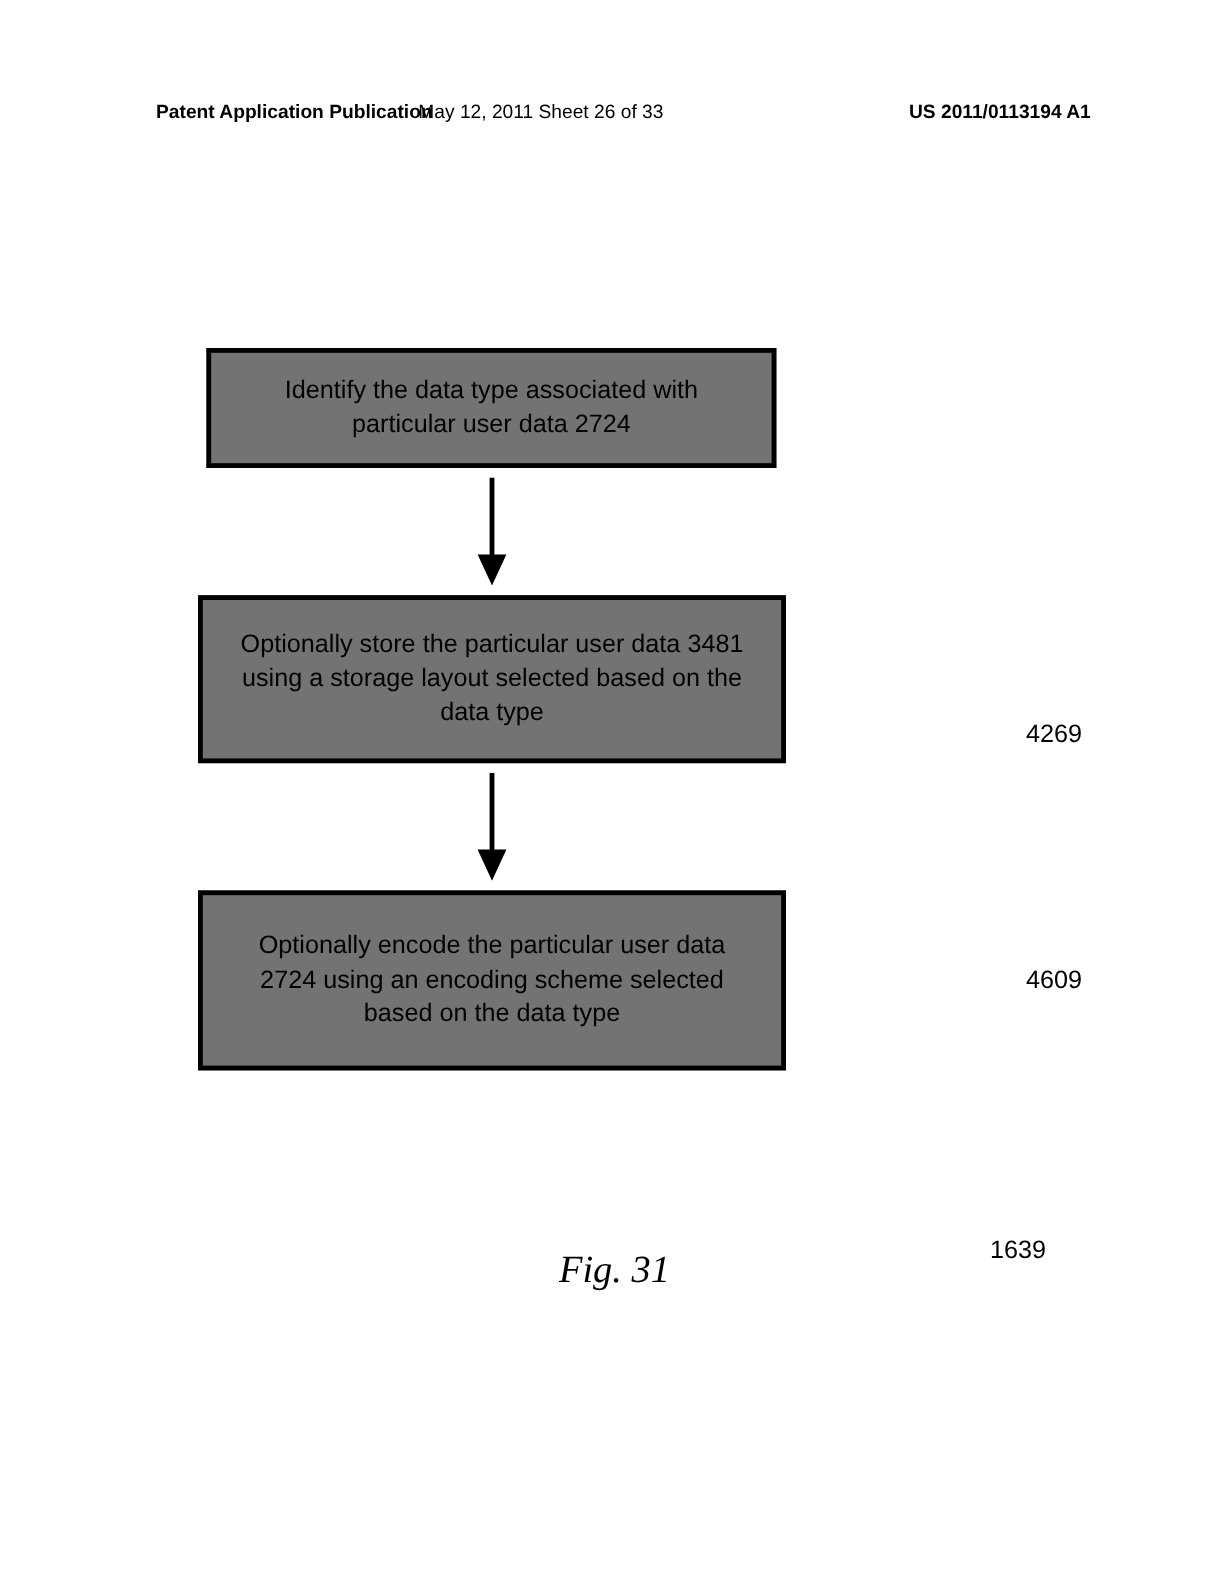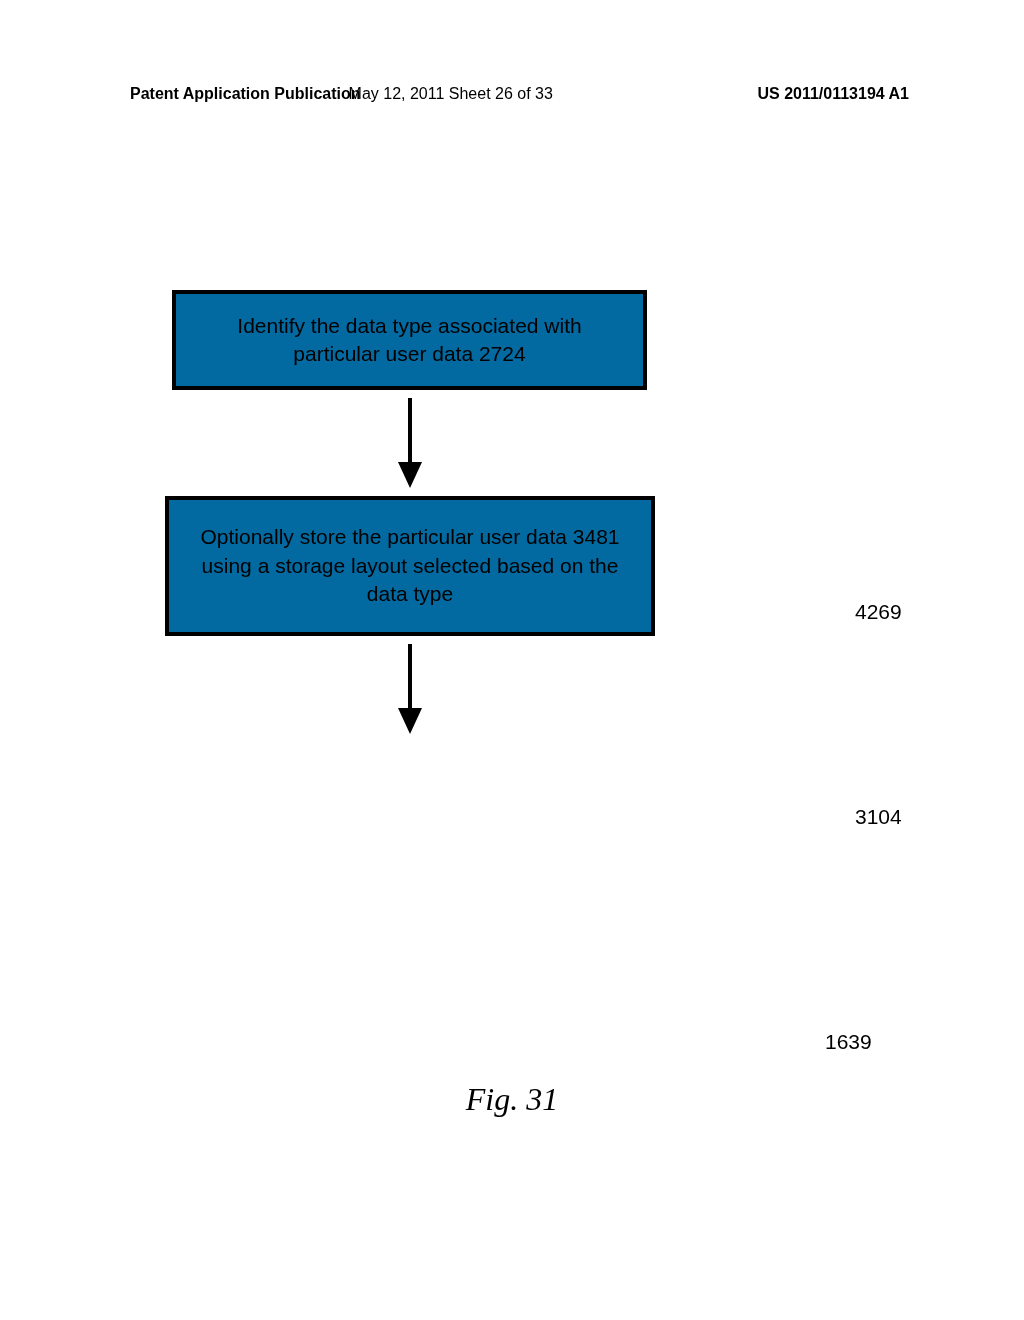--- a/index.html
+++ b/index.html
@@ -36,21 +36,21 @@
       font-weight: bold;
     }
     .flowchart {
       position: absolute;
       top: 290px;
       left: 165px;
       width: 600px;
     }
     .box {
       border: 4px solid #000;
-      background: #0369a1;
+      background: #737373;
       display: flex;
       align-items: center;
       justify-content: center;
       text-align: center;
       padding: 20px 30px;
       font-size: 21px;
       line-height: 1.35;
     }
     .box1 {
       width: 475px;
@@ -78,21 +78,21 @@
     }
     .ref-label {
       position: absolute;
       font-size: 21px;
     }
     .ref1 { top: 310px; left: 690px; }
     .ref2 { top: 515px; left: 690px; }
     .ref3 { top: 740px; left: 660px; }
     .figure-caption {
       position: absolute;
-      top: 1081px;
+      top: 1039px;
       left: 0;
       width: 100%;
       text-align: center;
       font-family: 'Times New Roman', Times, serif;
       font-style: italic;
       font-size: 32px;
     }
   </style>
 </head>
 <body>
@@ -112,25 +112,28 @@
   <div class="arrow-container">
     <svg class="arrow" width="28" height="90" viewBox="0 0 28 90">
       <line x1="14" y1="0" x2="14" y2="68" stroke="#000" stroke-width="4"></line>
       <polygon points="14,90 2,64 26,64" fill="#000"></polygon>
     </svg>
   </div>
 
   <div class="box box2">
     <span>Optionally store the particular user data 3481 using a storage layout selected based on the data type</span>
   </div>
-  <span class="ref-label ref2">3104</span>
+  <span class="ref-label ref2">4609</span>
 
   <div class="arrow-container">
     <svg class="arrow" width="28" height="90" viewBox="0 0 28 90">
       <line x1="14" y1="0" x2="14" y2="68" stroke="#000" stroke-width="4"></line>
       <polygon points="14,90 2,64 26,64" fill="#000"></polygon>
     </svg>
   </div>
 
+  <div class="box box3">
+    <span>Optionally encode the particular user data 2724 using an encoding scheme selected based on the data type</span>
+  </div>
   <span class="ref-label ref3">1639</span>
 </div>
 
 <div class="figure-caption">Fig. 31</div>
 
 </body></html>

